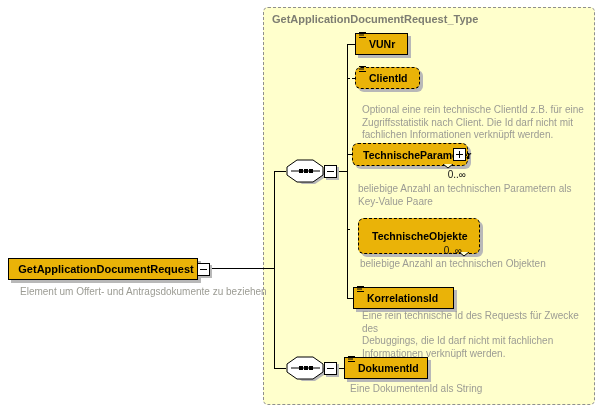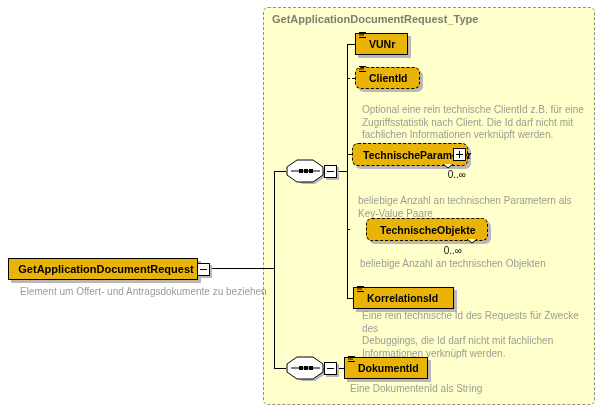--- a/index.html
+++ b/index.html
@@ -118,24 +118,24 @@
     <span style="padding-left:0;margin-left:-3px;">TechnischeParameter</span>
     <span class="sq-btn" style="right:1px;top:4px;box-shadow:none;">
         <span class="h-bar"></span>
         <span class="v-bar"></span>
       </span>
     <svg class="notch" style="right:14px;" width="10" height="5">
       <path d="M0 0 L5 4 L10 0" fill="#ffffcc" stroke="#000" stroke-width="1"></path>
     </svg>
   </div>
   <div class="occurs" style="left:352px;top:169px;width:114px;">0..∞</div>
-  <div class="annotation" style="left:358px;top:183px;width:230px;margin-top:12px;">beliebige Anzahl an technischen Parametern als
+  <div class="annotation" style="left:358px;top:183px;width:230px;">beliebige Anzahl an technischen Parametern als
 Key-Value Paare</div>
 
-  <div class="ebox optional" style="left:366px;top:218px;width:122px;height:23px;">
+  <div class="ebox optional" style="left:358px;top:218px;width:122px;height:36px;">
     <span>TechnischeObjekte</span>
     <svg class="notch" style="right:10px;" width="10" height="5">
       <path d="M0 0 L5 4 L10 0" fill="#ffffcc" stroke="#000" stroke-width="1"></path>
     </svg>
   </div>
   <div class="occurs" style="left:350px;top:245px;width:112px;">0..∞</div>
   <div class="annotation" style="left:360px;top:258px;width:230px;">beliebige Anzahl an technischen Objekten</div>
 
   <div class="ebox" style="left:353px;top:287px;width:101px;height:22px;">
     <svg class="lines-icon" width="9" height="8">

